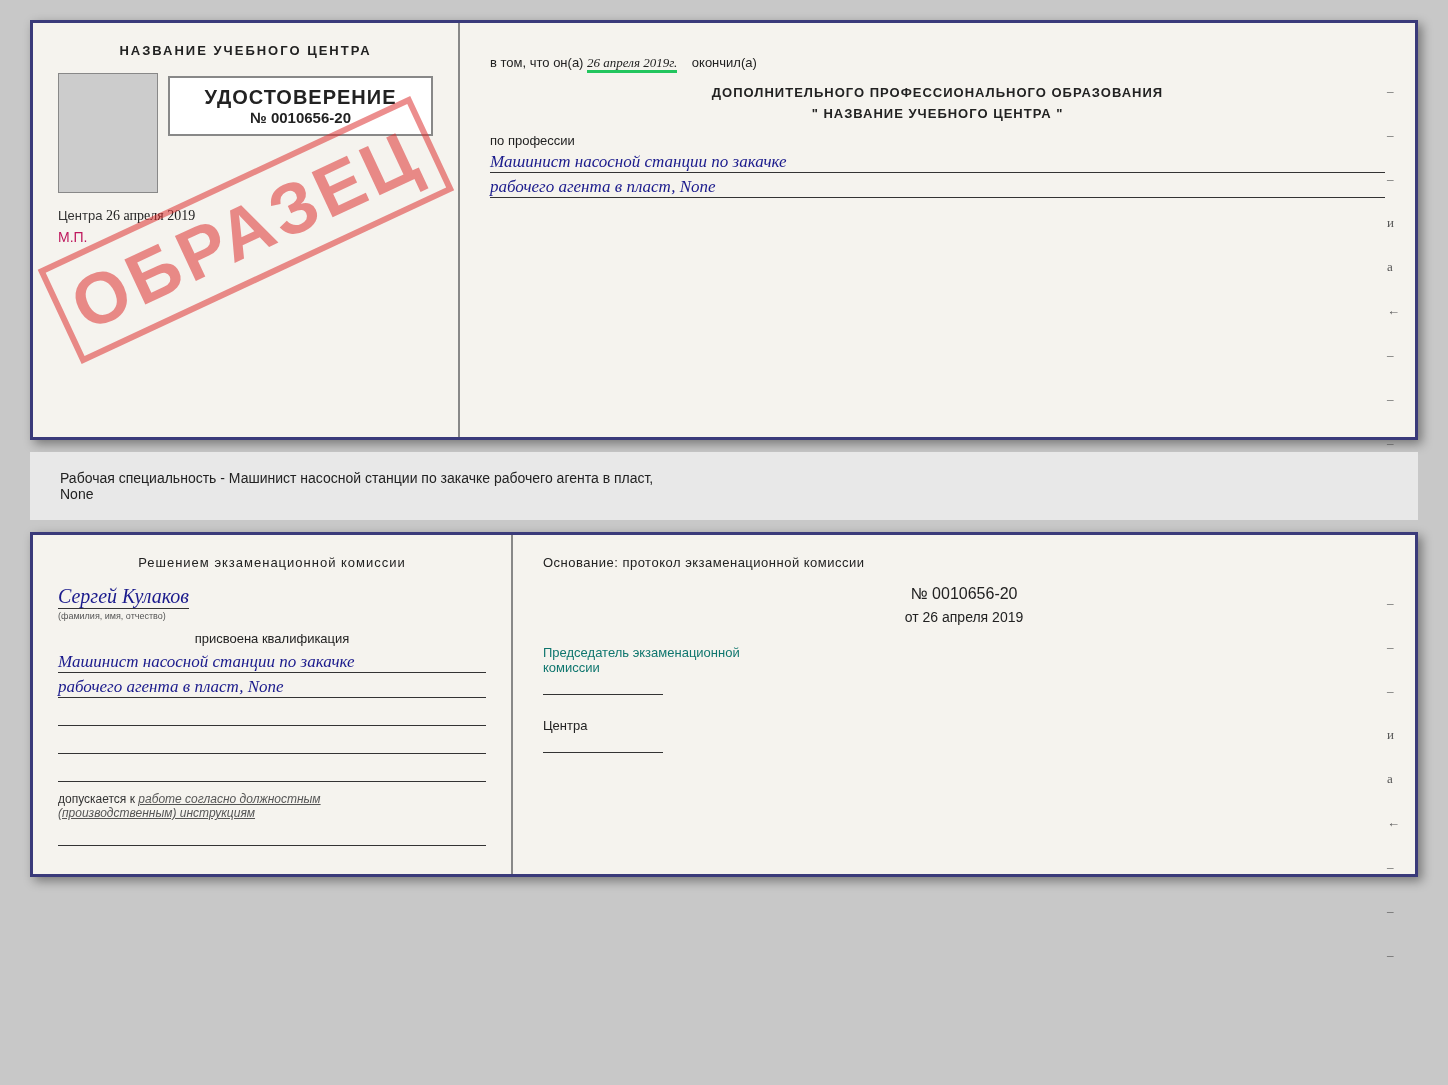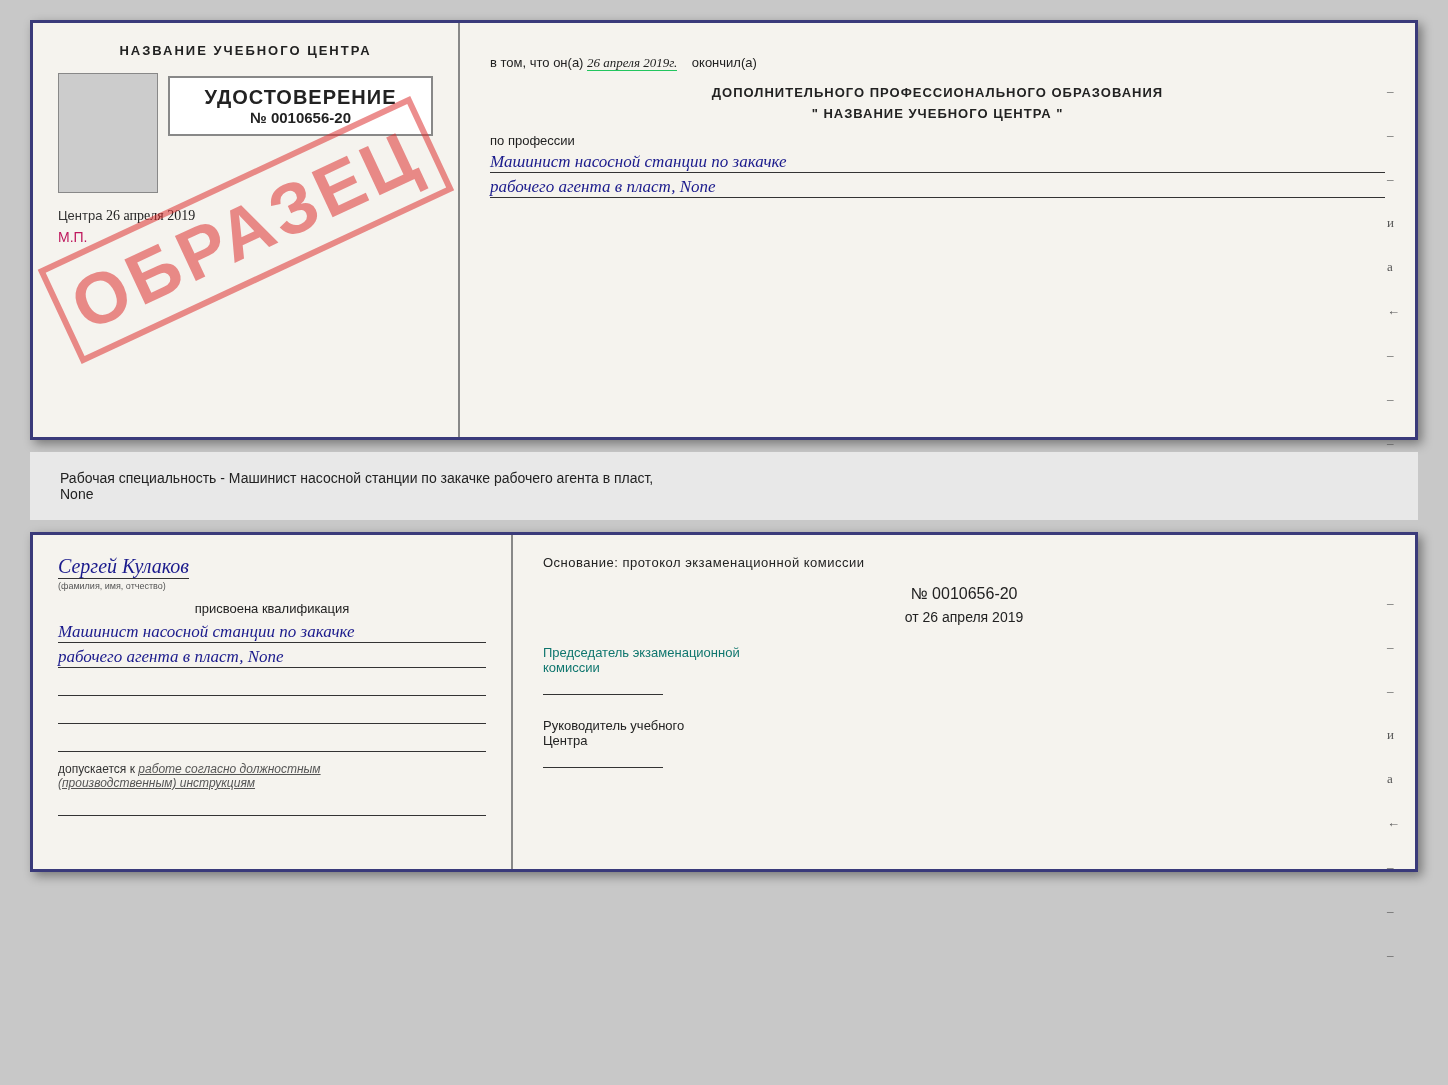--- a/index.html
+++ b/index.html
@@ -153,21 +153,21 @@
       color: #222;
       margin: 12px 0 8px 0;
       font-family: Arial, sans-serif;
     }
 
     .vtom-date {
       font-style: italic;
       font-size: 13px;
       color: #222;
       font-family: 'Segoe Script', cursive;
-      border-bottom: 1px solid #22c55e;
+      border-bottom: 3px solid #22c55e;
     }
 
     .org-block {
       text-align: center;
       font-size: 13px;
       font-weight: bold;
       letter-spacing: 1px;
       color: #222;
       margin: 12px 0 8px 0;
       line-height: 1.6;
@@ -420,20 +420,21 @@
 
   <div class="subtitle-line">
     <span>Рабочая специальность - Машинист насосной станции по закачке рабочего агента в пласт,</span>
     <br>
     <span>None</span>
   </div>
 
   <div class="bottom-document">
 
     <div class="bottom-left">
+      <div class="resheniem-title">Решением  экзаменационной  комиссии</div>
 
       <div>
         <div class="person-name-bottom">Сергей Кулаков</div>
         <span class="familiya-hint-bottom">(фамилия, имя, отчество)</span>
       </div>
 
       <div class="prisvoena">присвоена квалификация</div>
 
       <span class="kvalf-line">Машинист насосной станции по закачке</span>
       <span class="kvalf-line">рабочего агента в пласт, None</span>
@@ -462,21 +463,20 @@
         <span>26 апреля 2019</span>
       </div>
 
       <div class="predsedatel">
         <div>Председатель экзаменационной</div>
         <div>комиссии</div>
         <div class="sig-line"></div>
       </div>
 
       <div class="rukovoditel">
-        <div>Руководитель учебного</div>
         <div>Центра</div>
         <div class="sig-line"></div>
       </div>
 
       <div class="bottom-right-dashes">
         <span>–</span>
         <span>–</span>
         <span>–</span>
         <span>и</span>
         <span>а</span>

